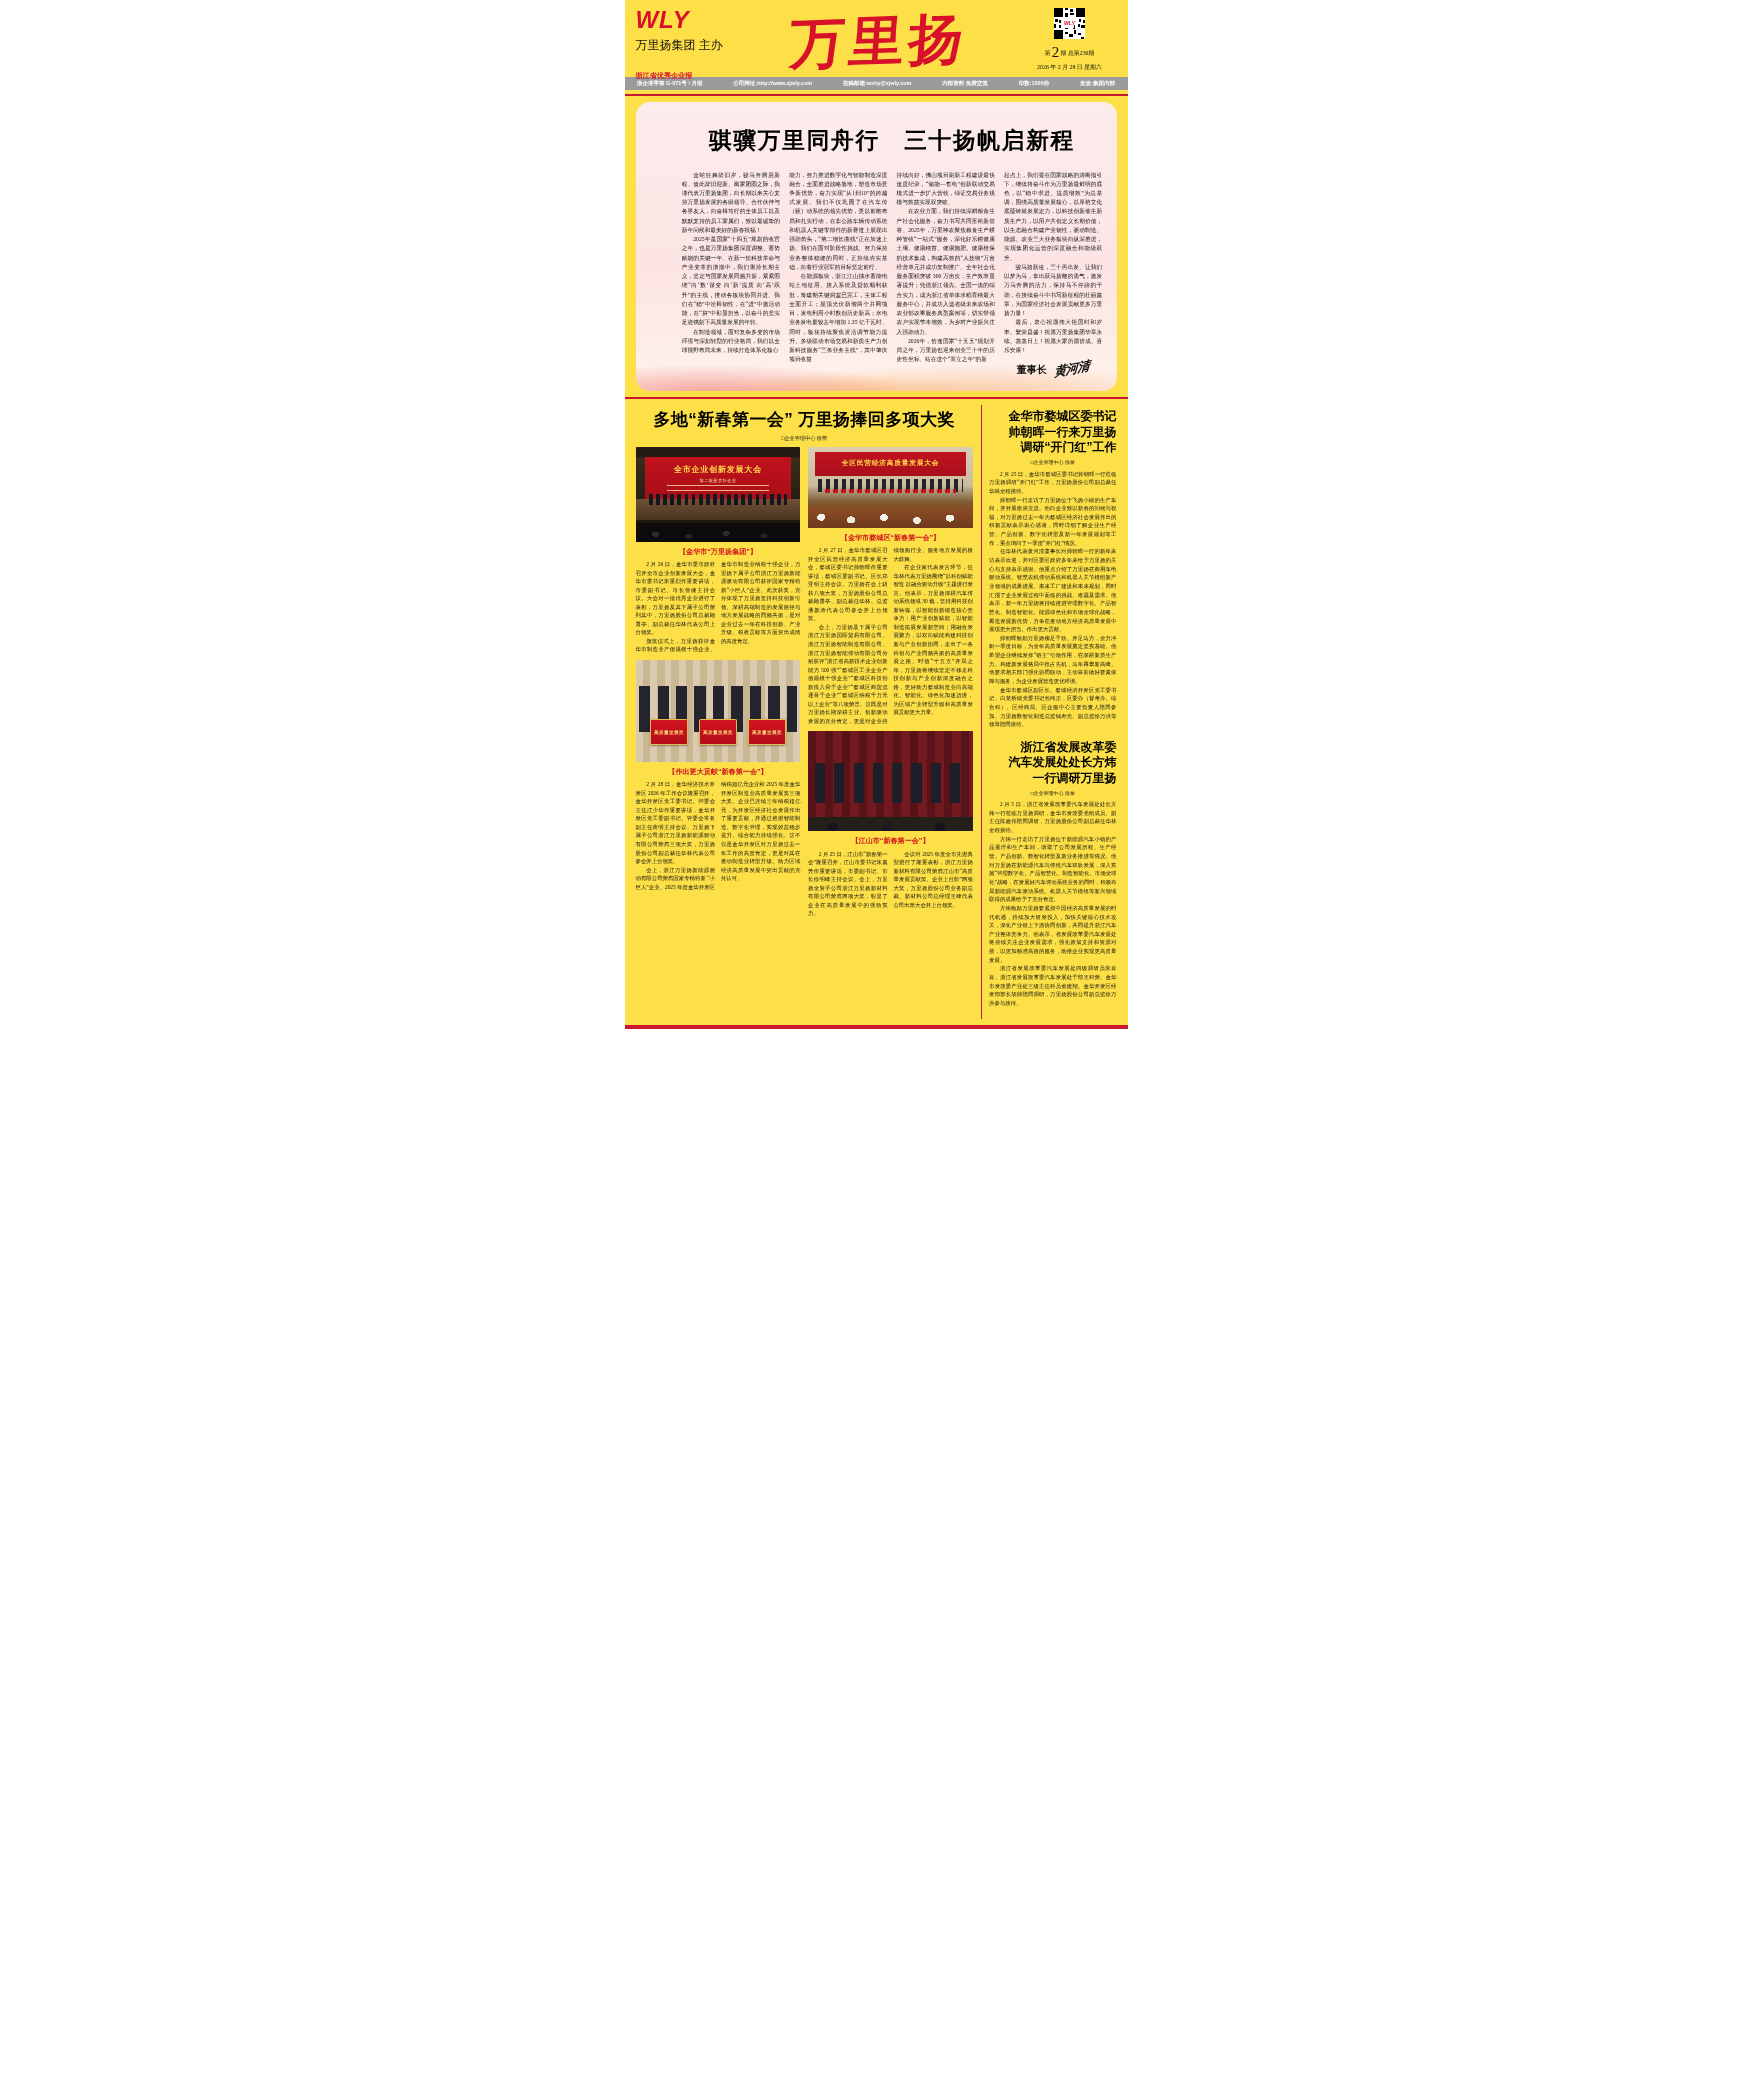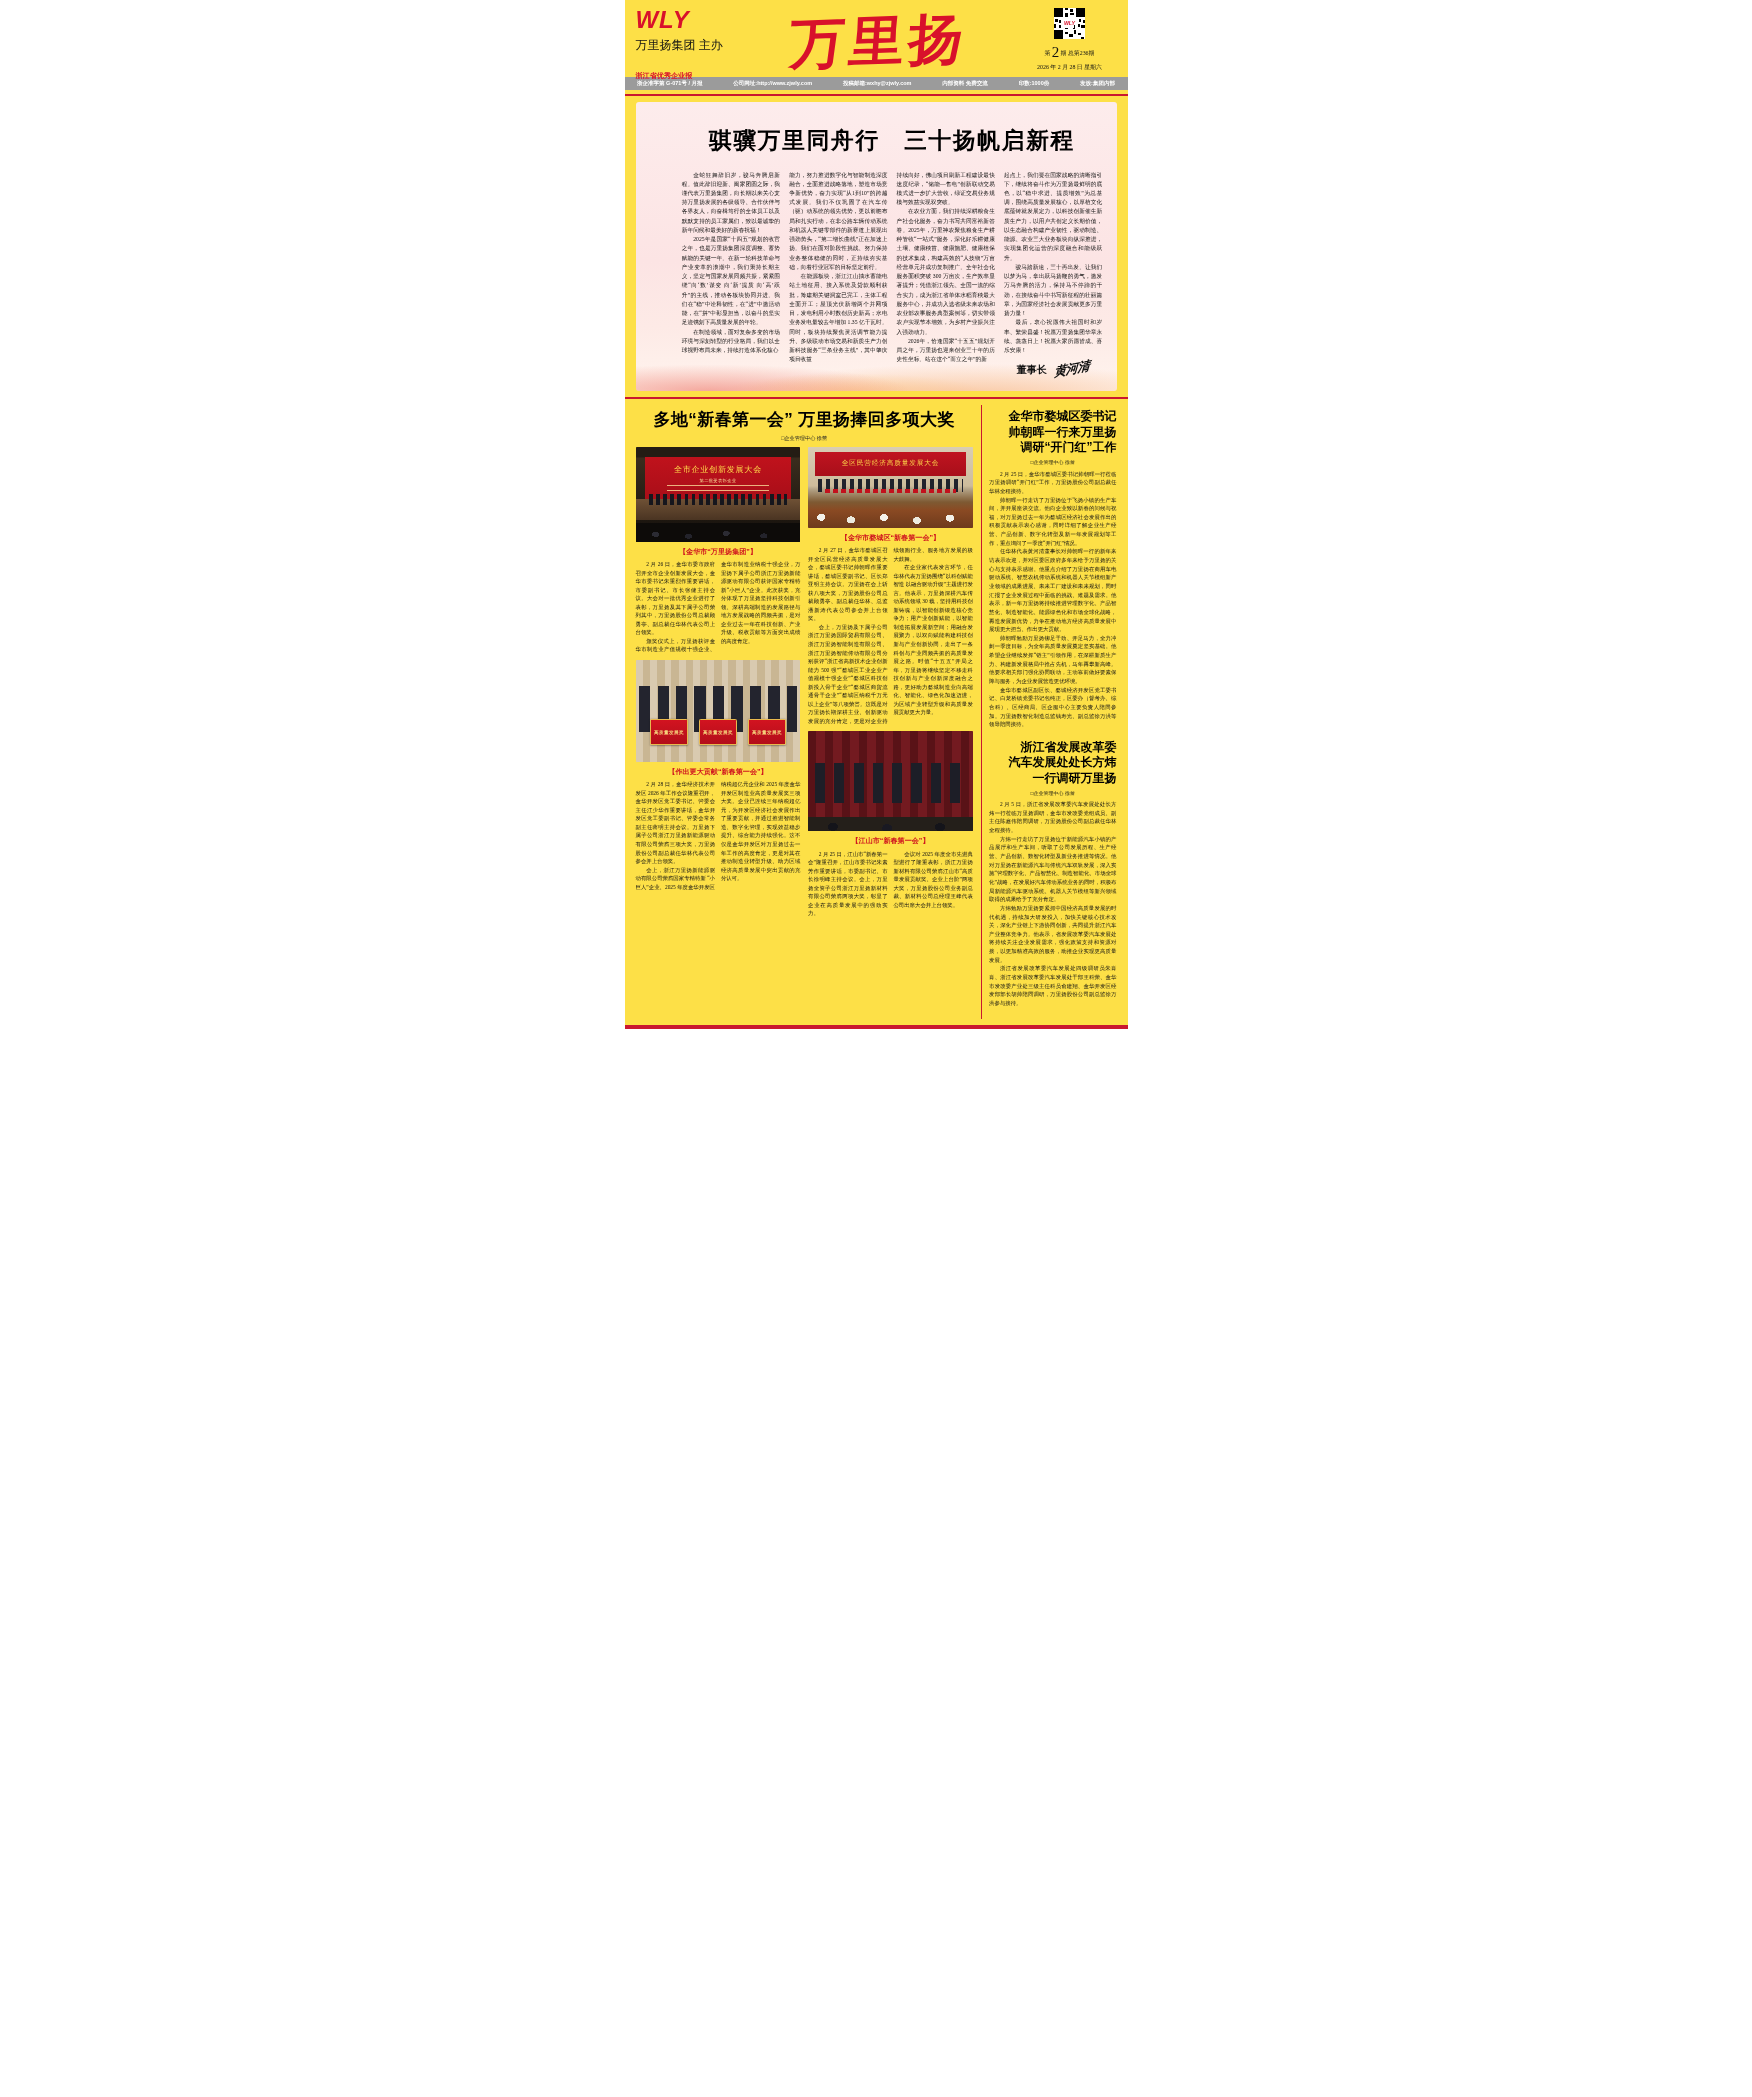--- a/index.html
+++ b/index.html
@@ -18,21 +18,21 @@
   .qr{width:31px;height:31px;display:block;}
   .issue-line{margin-top:5.9px;font-size:5.9px;white-space:nowrap;}
   .issue-line .big-no{font-size:15px;font-weight:400;vertical-align:-1.7px;padding:0 1.3px;}
   .date-line{margin-top:1.7px;font-size:5.9px;white-space:nowrap;}
 
   
   .info-bar{background:#9b9b9b;color:#fff;display:flex;justify-content:space-between;align-items:center;padding:2.9px 12.6px;font-family:"Liberation Sans",sans-serif;font-size:5.5px;font-weight:700;}
   .rule-red{height:1.7px;background:#c9182f;margin:4.2px 0 0 0;}
 
   
-  .hero{margin:5.9px 11px 0 11px;border-radius:3px;position:relative;overflow:hidden;
+  .hero{margin:5.9px 11px 0 11px;border-radius:14px;position:relative;overflow:hidden;
         background:linear-gradient(180deg,#fdecec 0%,#fce4e4 55%,#fdeae6 78%,#fff4ee 100%);padding-left:32px;}
   .hero::after{content:"";position:absolute;left:0;right:0;bottom:0;height:50px;pointer-events:none;
         background:
           radial-gradient(60% 38px at 15% 100%,rgba(231,76,60,.45),transparent 70%),
           radial-gradient(70% 46px at 70% 110%,rgba(244,162,97,.55),transparent 70%),
           radial-gradient(40% 29px at 45% 105%,rgba(255,215,160,.8),transparent 70%);}
   .hero-inner{position:relative;z-index:1;padding:12.6px 14.3px 11px 14.3px;}
   .hero-headline{text-align:center;font-family:"Liberation Sans",sans-serif;font-weight:900;font-size:22.7px;letter-spacing:1.7px;color:#000;margin:11px 0 14.3px 0;}
   .hero-cols{display:flex;gap:9.2px;}
   .lead-col{flex:1;font-size:5.7px;line-height:1.62;text-align:justify;}
@@ -54,21 +54,21 @@
   .halves{display:flex;gap:7.6px;}
   .half{flex:1;min-width:0;}
   .caption{color:#d0161f;font-family:"Liberation Sans",sans-serif;font-weight:900;font-size:7.1px;text-align:center;margin:5px 0 3.4px 0;}
   .section-text{column-count:2;column-gap:5.9px;font-size:5.4px;line-height:1.58;text-align:justify;}
   .section-text p{margin:0;text-indent:2em;}
 
   
   .photo{position:relative;width:100%;overflow:hidden;border-radius:0.8px;}
   .ph1{height:95px;background:linear-gradient(180deg,#241c14 0%,#241c14 10%,#3a2c1d 12%,#3a2c1d 13%,#120f0b 100%);}
   .ph1 .screen{position:absolute;left:6%;right:6%;top:11%;height:44%;background:linear-gradient(180deg,#c0121c,#a90e18);display:flex;flex-direction:column;align-items:center;justify-content:center;gap:2.5px;}
-  .banner-text{color:#ffd94a;font-family:"Liberation Sans",sans-serif;font-weight:400;font-size:8px;letter-spacing:0.8px;white-space:nowrap;}
+  .banner-text{color:#ffd94a;font-family:"Liberation Sans",sans-serif;font-weight:700;font-size:8px;letter-spacing:0.8px;white-space:nowrap;}
   .banner-sub{color:#ffe9a0;font-size:4.2px;letter-spacing:0.4px;}
   .ph1 .screen .lines{width:70%;height:6.7px;background:repeating-linear-gradient(180deg,rgba(255,233,160,.75) 0 0.8px,transparent 0.8px 2.5px);} 
   .stagefloor{position:absolute;left:0;right:0;top:55%;height:22%;background:linear-gradient(180deg,#6f5135,#4a3422);}
   .people-row{position:absolute;left:8%;right:8%;top:50%;height:11px;background:repeating-linear-gradient(90deg,#16161d 0 3.8px,transparent 3.8px 7.1px);}
   .audience{position:absolute;left:0;right:0;bottom:0;height:20%;background:
       radial-gradient(5.9px 4.2px at 12% 60%,#2b2b33 60%,transparent 61%),
       radial-gradient(5.9px 4.2px at 32% 70%,#23232b 60%,transparent 61%),
       radial-gradient(5.9px 4.2px at 55% 55%,#2b2b33 60%,transparent 61%),
       radial-gradient(5.9px 4.2px at 78% 68%,#23232b 60%,transparent 61%),#0d0b09;}
 

